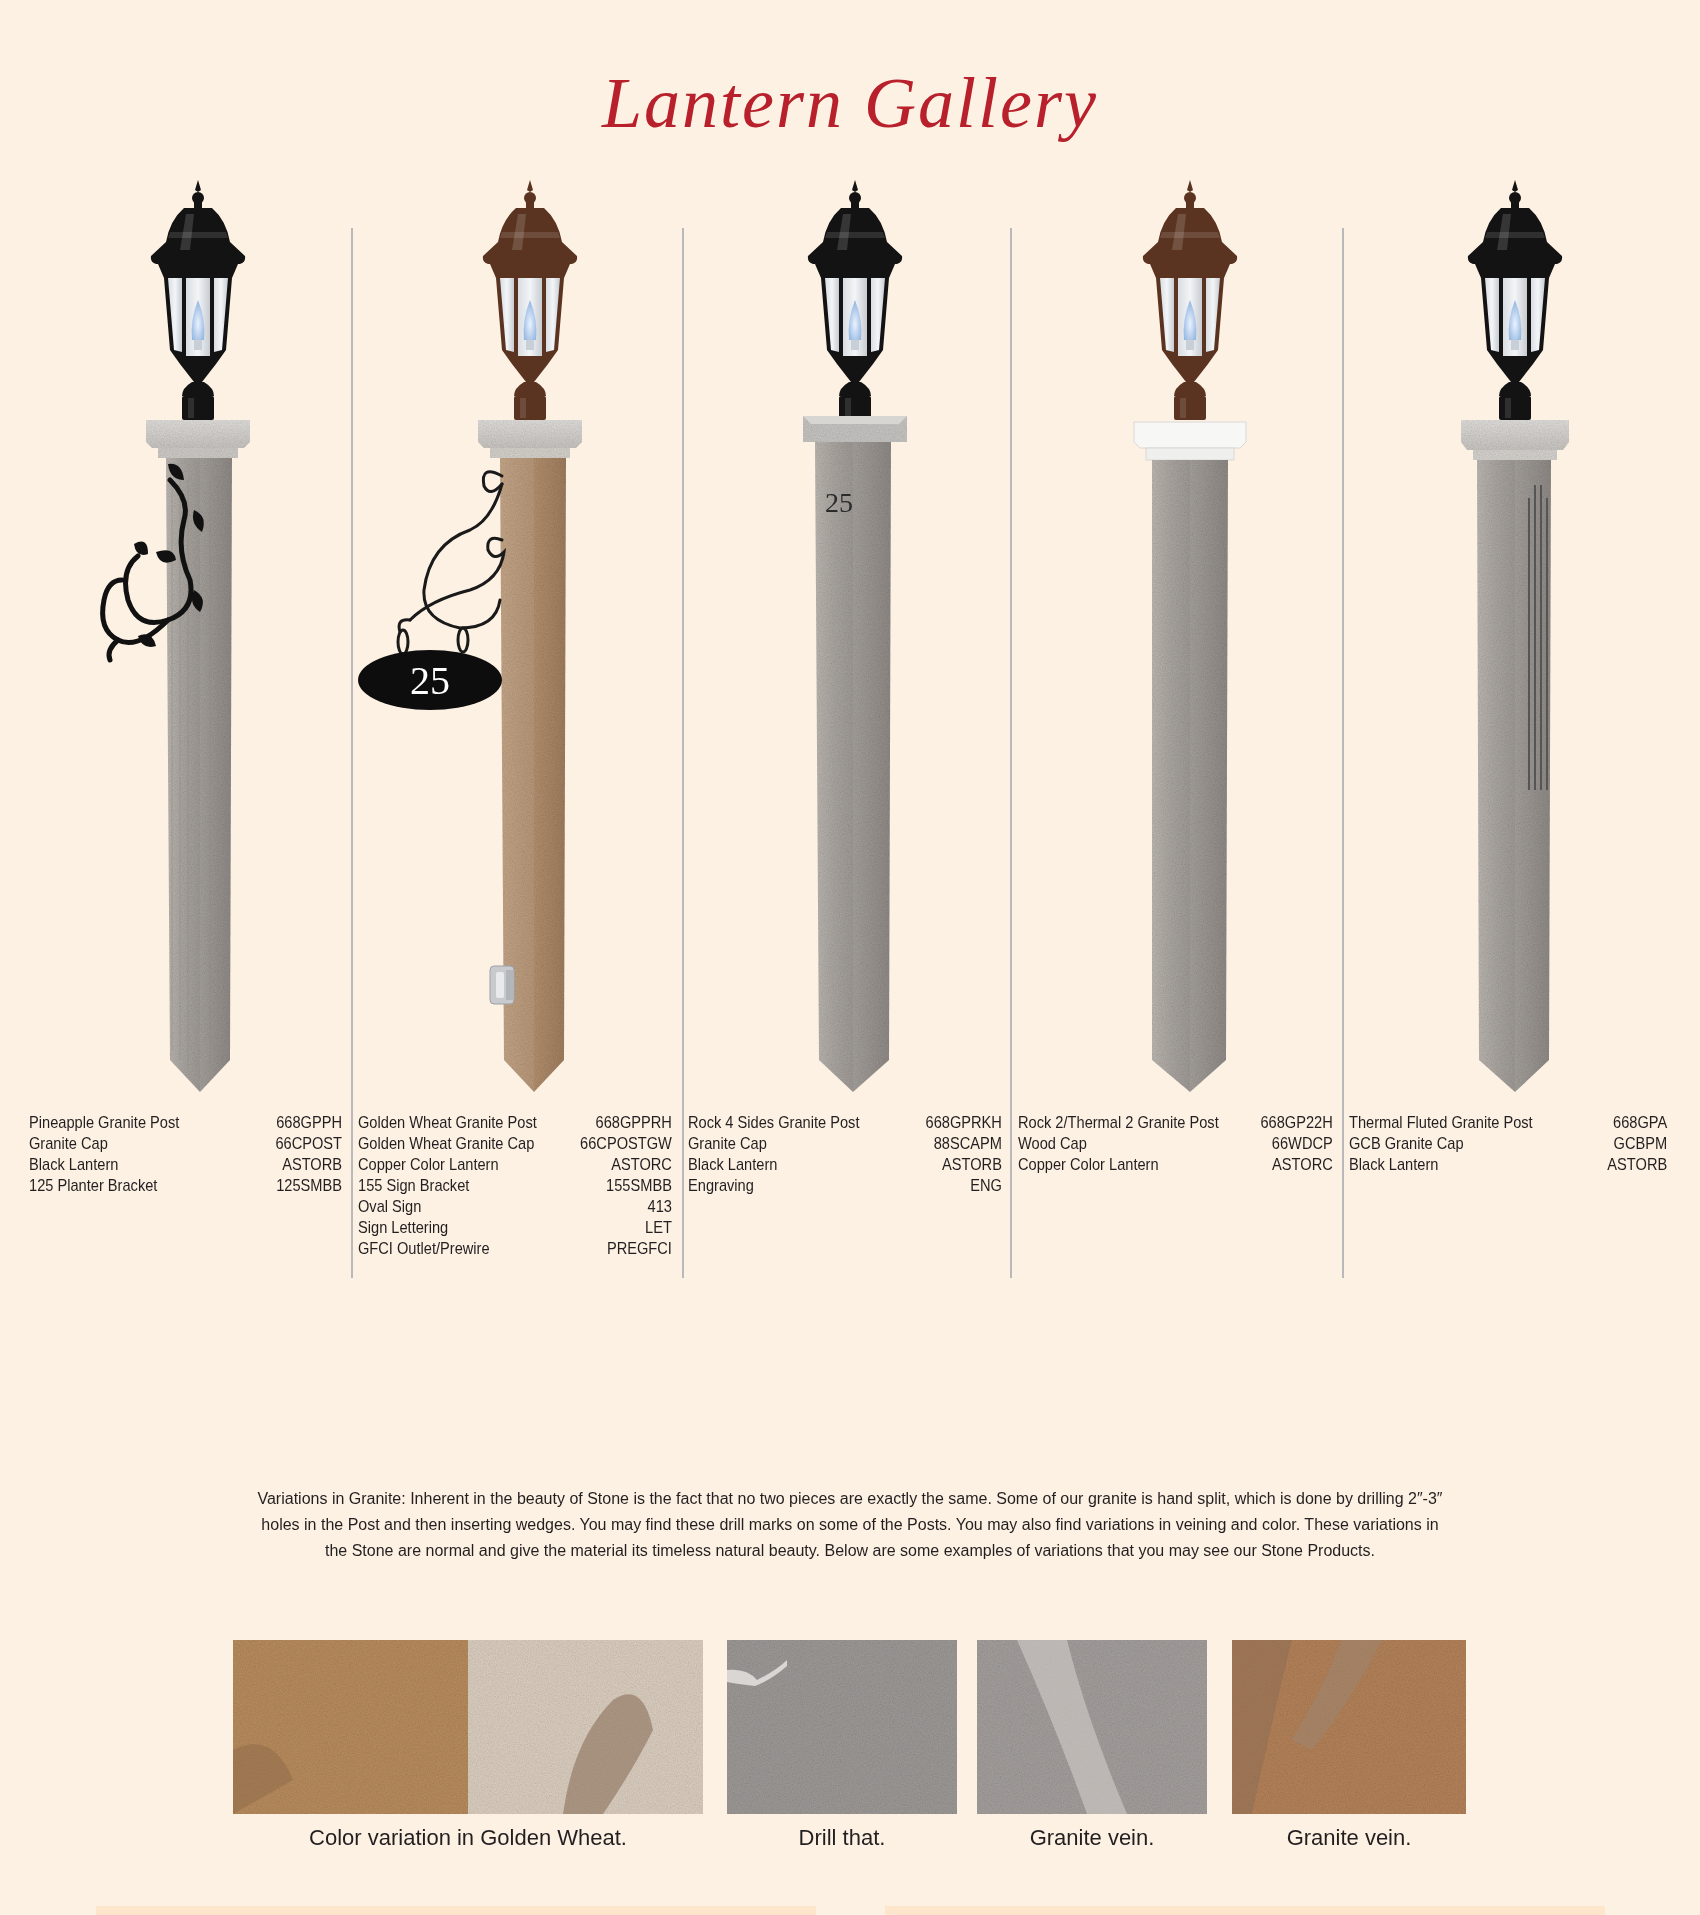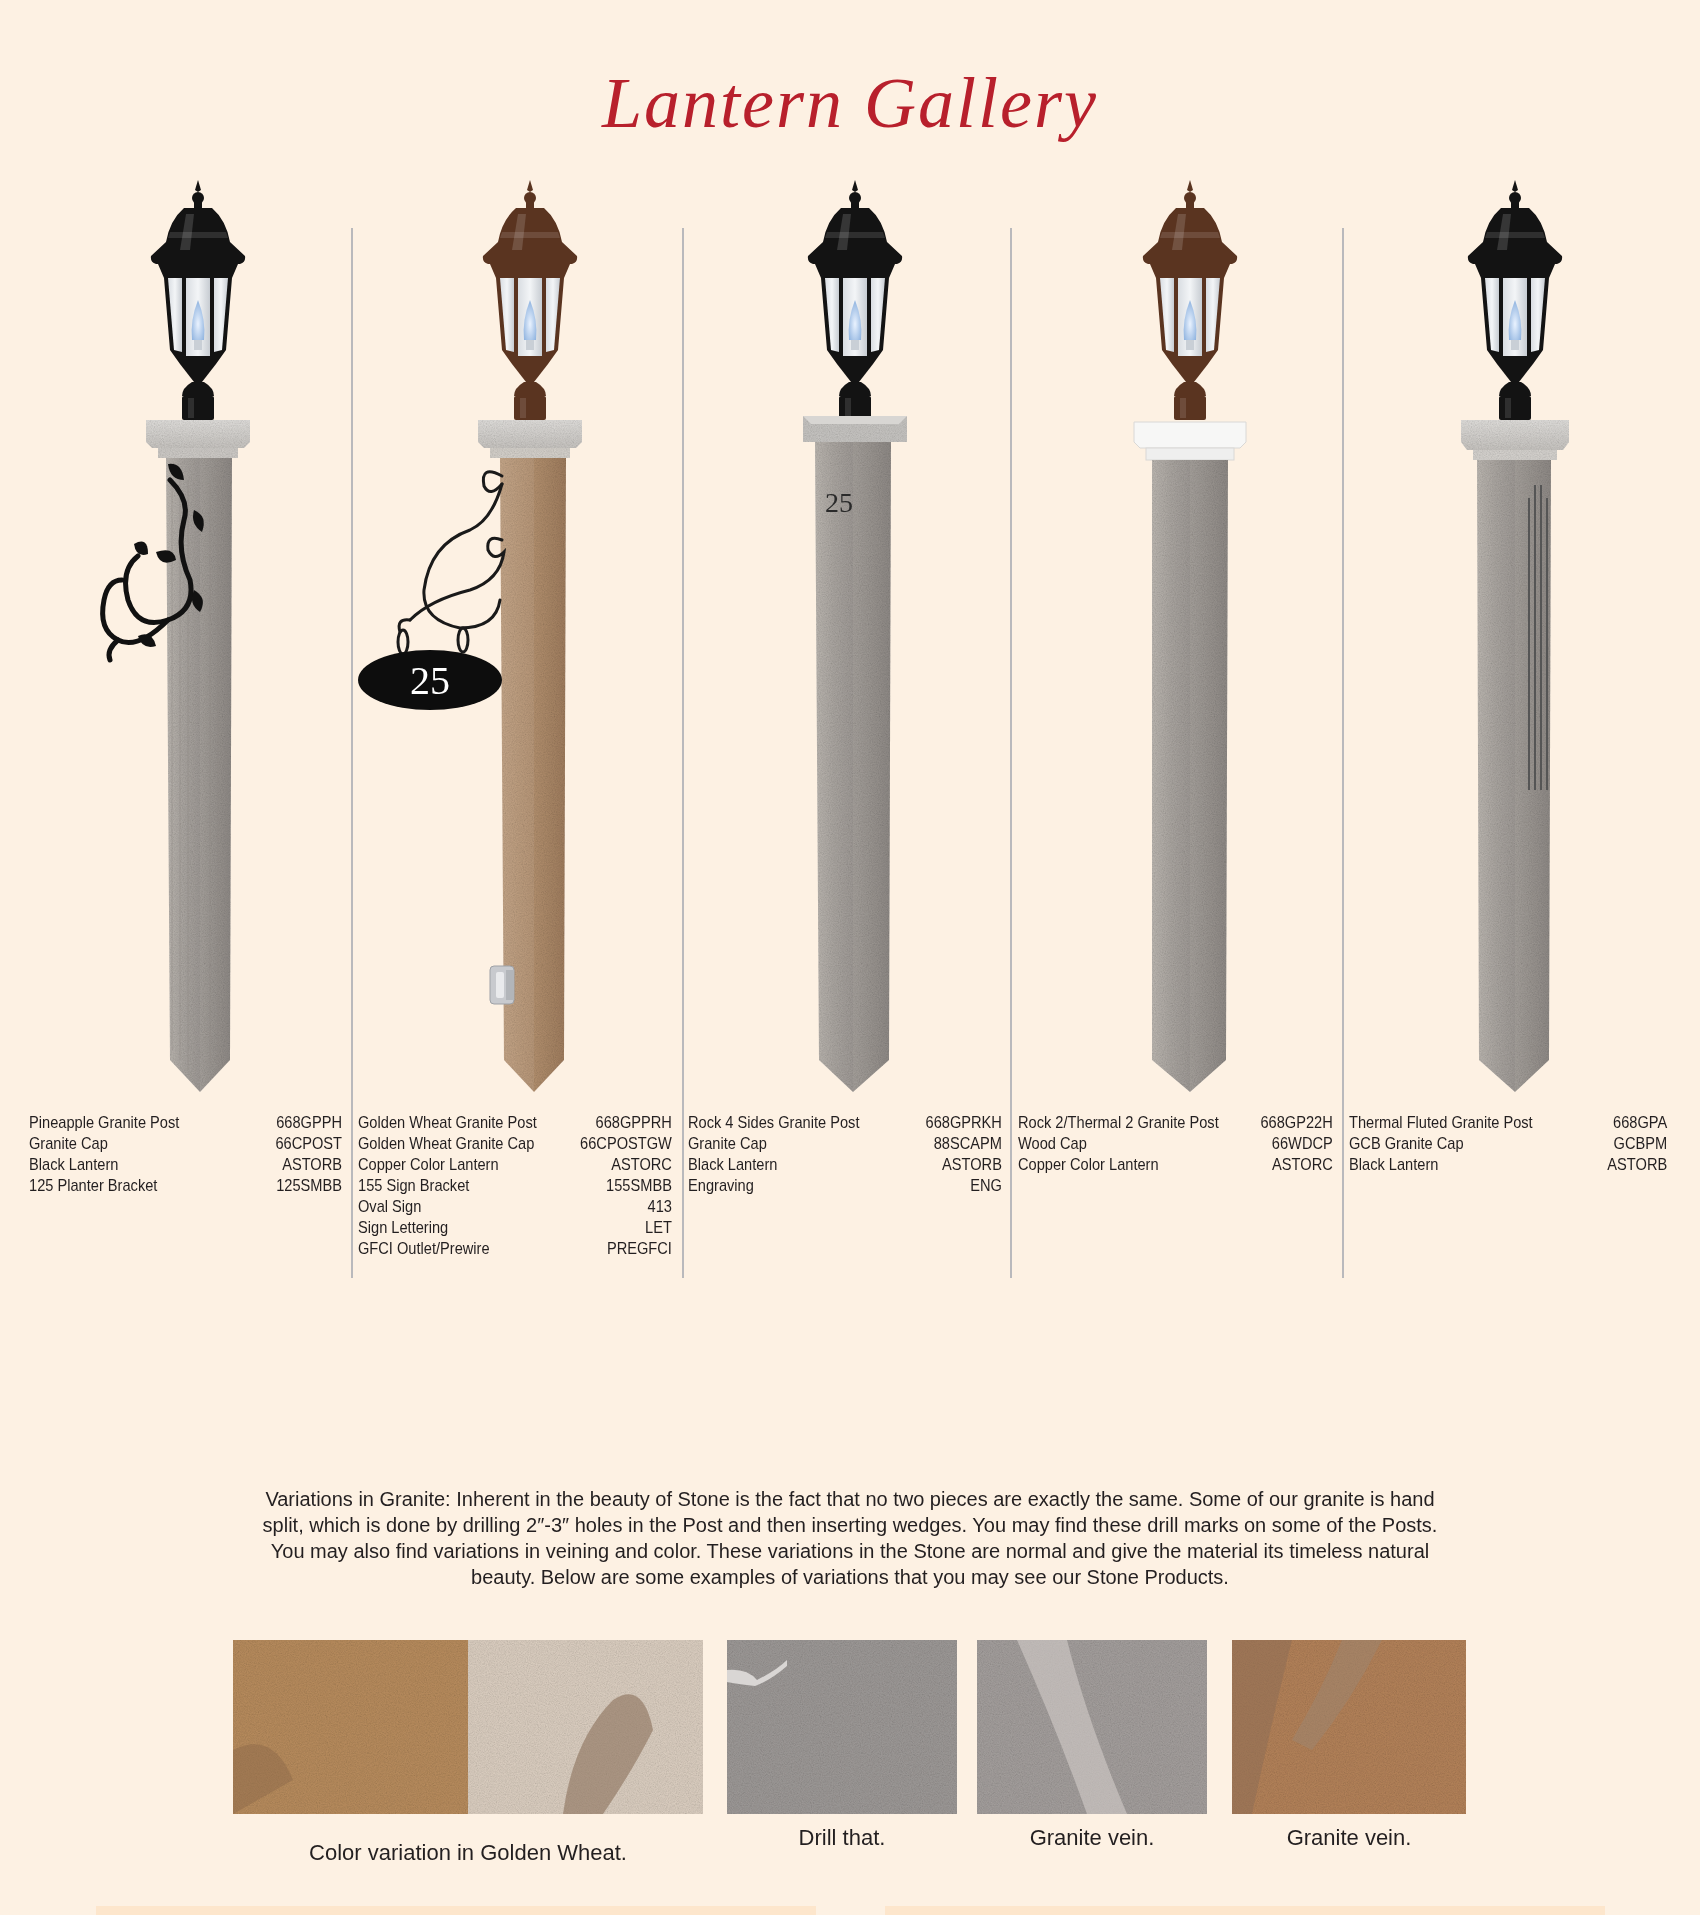--- a/index.html
+++ b/index.html
@@ -22,21 +22,21 @@
   .post-wrap { position: absolute; top: 180px; width: 200px; height: 920px; }
   .post-wrap svg { position: absolute; left: 0; top: 0; overflow: visible; }
   .spec {
     position: absolute; top: 1112px; font-size: 17px; line-height: 21px;
     transform: scaleX(0.86); transform-origin: left top;
   }
   .spec-row { display: flex; justify-content: space-between; white-space: nowrap; }
   .spec-row .code { text-align: right; }
   .paragraph {
     position: absolute; left: 250px; width: 1200px; top: 1486px;
-    text-align: center; font-size: 20px; line-height: 26px; color: #231f20;
+    text-align: center; font-size: 16px; line-height: 26px; color: #231f20;
   }
   .swatch { position: absolute; top: 1640px; height: 174px; }
   .caption {
     position: absolute; top: 1825px; font-size: 22px; text-align: center; color: #231f20;
   }
   .footer-bar { position: absolute; top: 1906px; height: 9px; background: #fde6cc; }
 </style>
 </head>
 <body>
 
@@ -365,19 +365,19 @@
   </svg>
 </div>
 <div class="swatch" style="left:1232px; width:234px;">
   <svg width="234" height="174" viewBox="0 0 234 174">
     <rect x="0" y="0" width="234" height="174" fill="#b5835a" filter="url(#grain)"></rect>
     <path d="M0 0 L60 0 Q40 80 20 174 L0 174 Z" fill="#8e6e55" opacity="0.55"></path>
     <path d="M110 0 L150 0 Q120 60 80 110 L60 100 Q90 50 110 0 Z" fill="#9b8571" opacity="0.5"></path>
   </svg>
 </div>
 
-<div class="caption" style="left:233px; width:470px;margin-top:15px;">Color variation in Golden Wheat.</div>
+<div class="caption" style="left:233px; width:470px;">Color variation in Golden Wheat.</div>
 <div class="caption" style="left:727px; width:230px;">Drill that.</div>
 <div class="caption" style="left:977px; width:230px;">Granite vein.</div>
 <div class="caption" style="left:1232px; width:234px;">Granite vein.</div>
 
 <div class="footer-bar" style="left:96px; width:720px;"></div>
 <div class="footer-bar" style="left:885px; width:720px;"></div>
 
 </body></html>

